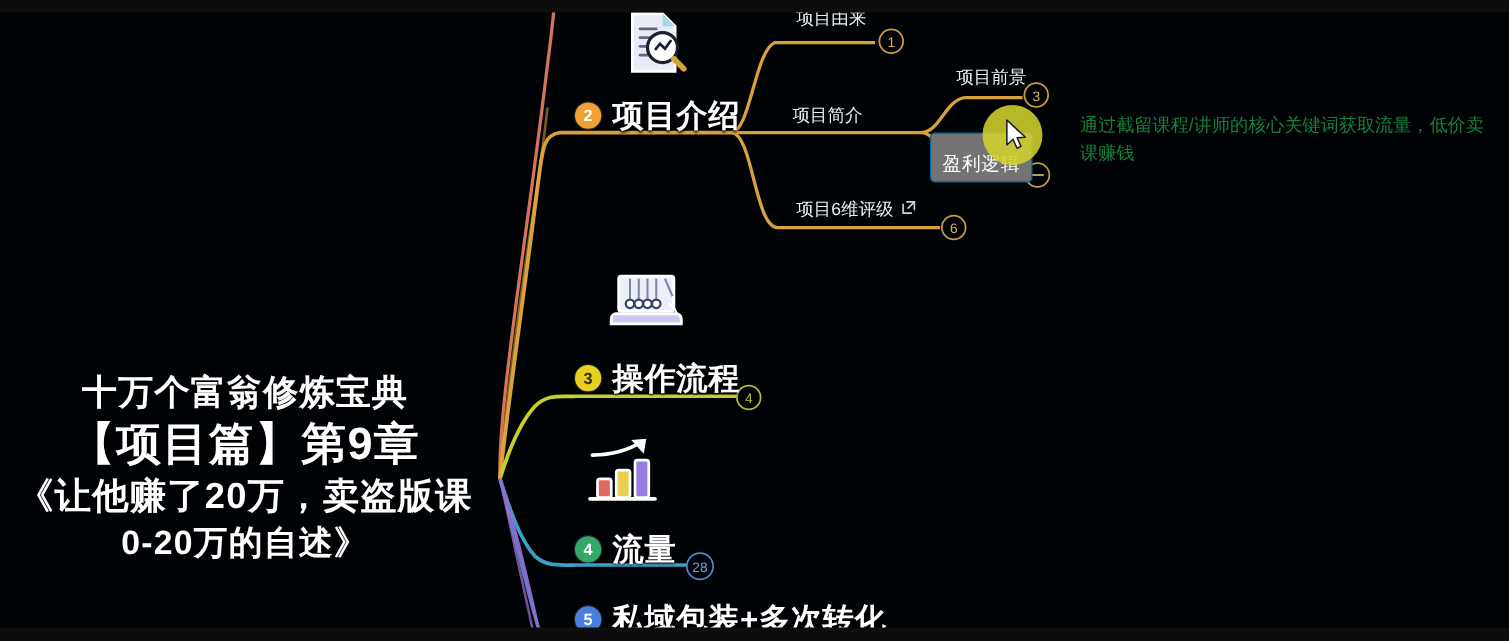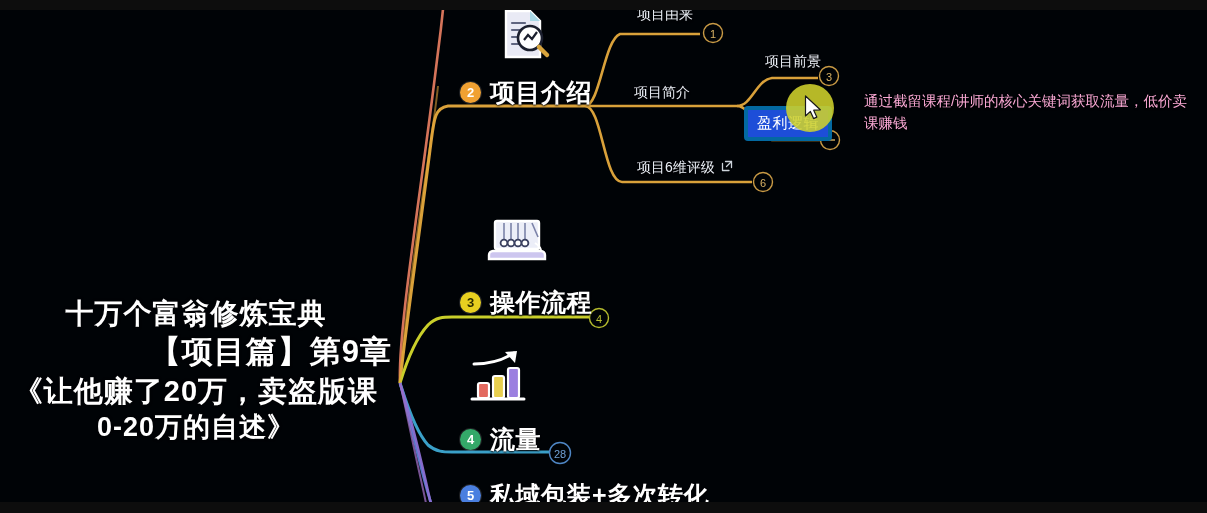--- a/index.html
+++ b/index.html
@@ -44,21 +44,21 @@
   }
   #title-block .tline {
     color: #ffffff;
     font-weight: 700;
     letter-spacing: 1px;
     line-height: 1.30;
     text-shadow: 0 0 3px rgba(0,0,0,0.9);
     white-space: nowrap;
   }
   #title-block .t1 { font-size: 28px; }
-  #title-block .t2 { font-size: 31px; text-align: right; }
+  #title-block .t2 { font-size: 36px; }
   #title-block .t3 { font-size: 29px; }
   #title-block .t4 { font-size: 27px; }
 
   
   #map-svg {
     position: absolute;
     left: 0; top: 0;
     width: 1207px; height: 513px;
     z-index: 4;
   }
@@ -107,43 +107,43 @@
     display: inline-block;
     width: 12px; height: 12px;
     opacity: 0.92;
   }
 
   
   #selected-node {
     position: absolute;
     left: 744px;
     top: 106px;
-    padding: 4px 9px 4px 9px;
-    border: 4px solid #0369a1;
+    padding: 15px 9px 4px 9px;
+    border: 1px solid #0369a1;
     border-radius: 4px;
-    background: #1d4ed8;
+    background: #737373;
     z-index: 14;
   }
   #selected-node .sel-text {
     font-size: 15px;
     color: #ffffff;
     white-space: nowrap;
     letter-spacing: 0.5px;
   }
 
   
   #desc-text {
     position: absolute;
     left: 864px;
     top: 90px;
     width: 332px;
     z-index: 10;
     font-size: 14.5px;
     line-height: 1.55;
-    color: #f9a8d4;
+    color: #15803d;
     text-shadow: 0 1px 2px rgba(0,0,0,0.95);
   }
 
   
   .map-icon {
     position: absolute;
     z-index: 9;
   }
 
   

